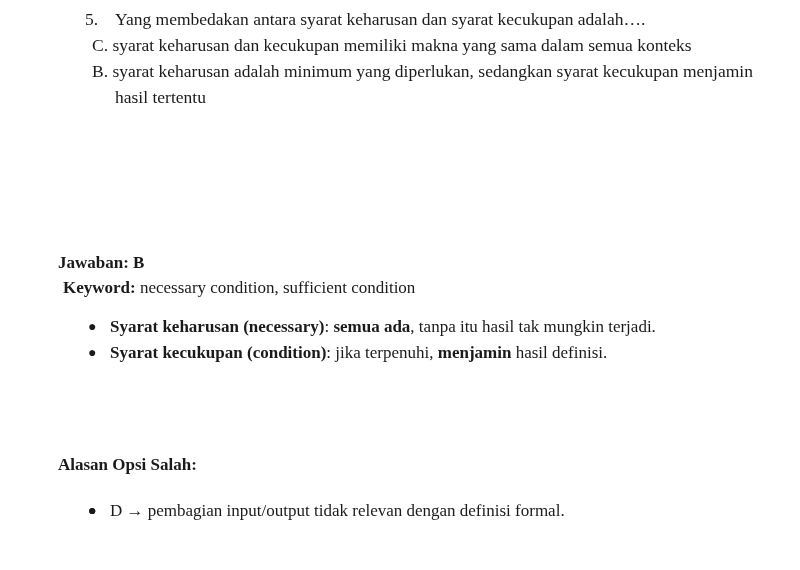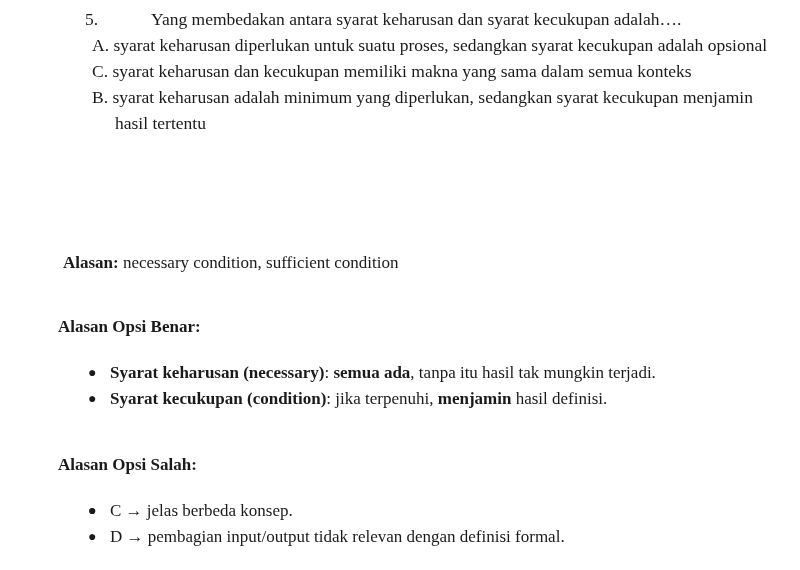--- a/index.html
+++ b/index.html
@@ -38,21 +38,20 @@
   .q-number {
     width: 30px;
     flex: 0 0 30px;
     font-size: 17.5px;
     line-height: 26px;
   }
   .q-text {
     flex: 1 1 auto;
     font-size: 17.5px;
     line-height: 26px;
-    margin-left: 36px;
   }
   .options {
     margin: 0;
     padding: 0;
     list-style: none;
   }
   .option {
     font-size: 17.5px;
     line-height: 26px;
     padding-left: 30px;
@@ -124,55 +123,53 @@
 <body>
 
 <div class="page">
 
   <div class="question-block">
     <div class="question-line">
       <span class="q-number">5.</span>
       <span class="q-text">Yang membedakan antara syarat keharusan dan syarat kecukupan adalah….</span>
     </div>
     <ul class="options">
-      <li class="option">A. syarat keharusan diperlukan untuk suatu proses, sedangkan syarat kecukupan adalah opsional</li>
       <li class="option">C. syarat keharusan dan kecukupan memiliki makna yang sama dalam semua konteks</li>
       <li class="option">B. syarat keharusan adalah minimum yang diperlukan, sedangkan syarat kecukupan menjamin hasil tertentu</li>
     </ul>
   </div>
 
   <div class="answer-block">
+    <div class="answer-line">Jawaban: B</div>
     <div class="keyword-line">
-      <span class="kw-label">Alasan:</span><span class="kw-value"> necessary condition, sufficient condition</span>
+      <span class="kw-label">Keyword:</span><span class="kw-value"> necessary condition, sufficient condition</span>
     </div>
   </div>
 
   <div class="section section-correct">
-    <div class="section-heading">Alasan Opsi Benar:</div>
     <ul class="bullet-list">
       <li class="bullet-item">
         <span class="bullet-dot">●</span>
         <b>Syarat keharusan (necessary)</b><span>: </span><b>semua ada</b><span>, tanpa itu hasil tak mungkin terjadi.</span>
       </li>
       <li class="bullet-item">
         <span class="bullet-dot">●</span>
         <b>Syarat kecukupan (condition)</b><span>: jika terpenuhi, </span><b>menjamin</b><span> hasil definisi.</span>
       </li>
     </ul>
   </div>
 
   <div class="section section-wrong">
     <div class="section-heading">Alasan Opsi Salah:</div>
     <ul class="bullet-list">
       <li class="bullet-item">
         <span class="bullet-dot">●</span>
       </li>
       <li class="bullet-item">
         <span class="bullet-dot">●</span>
-        <span>C → jelas berbeda konsep.</span>
       </li>
       <li class="bullet-item">
         <span class="bullet-dot">●</span>
         <span>D → pembagian input/output tidak relevan dengan definisi formal.</span>
       </li>
     </ul>
   </div>
 
 </div>
 

